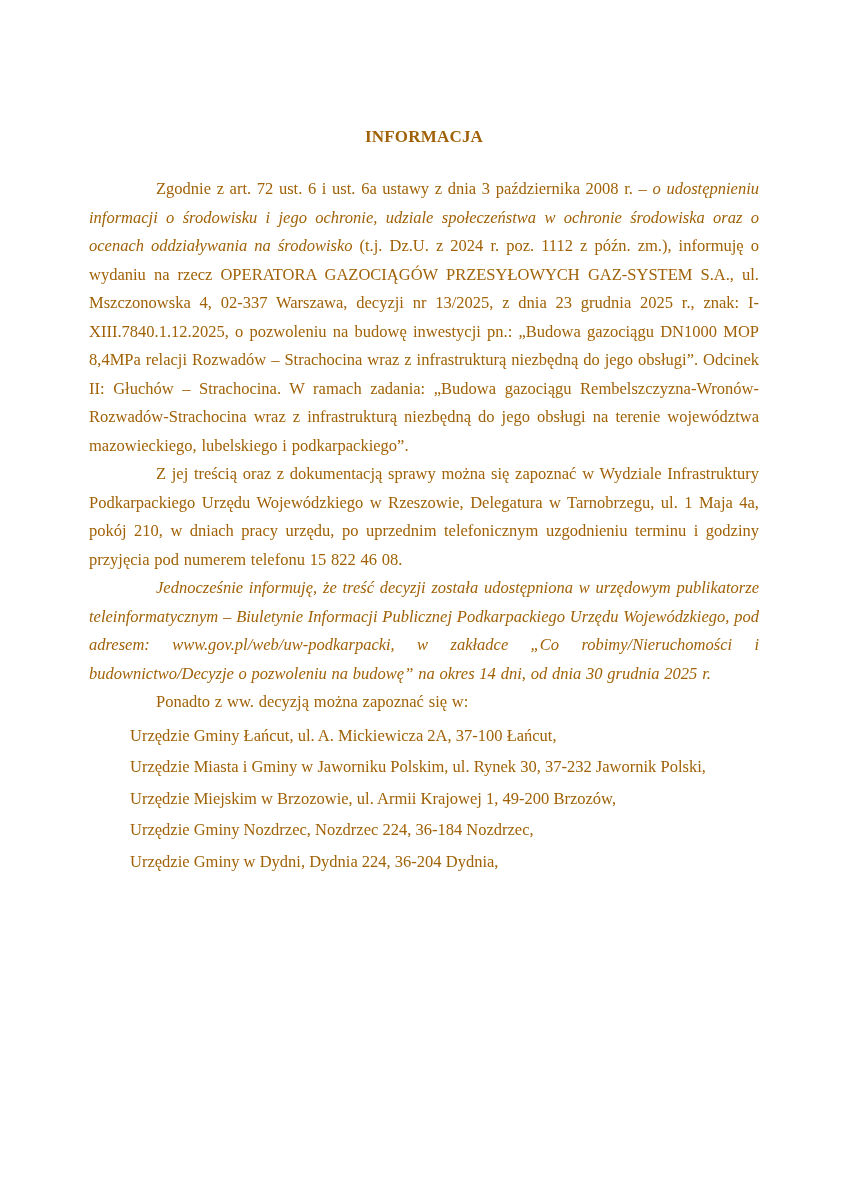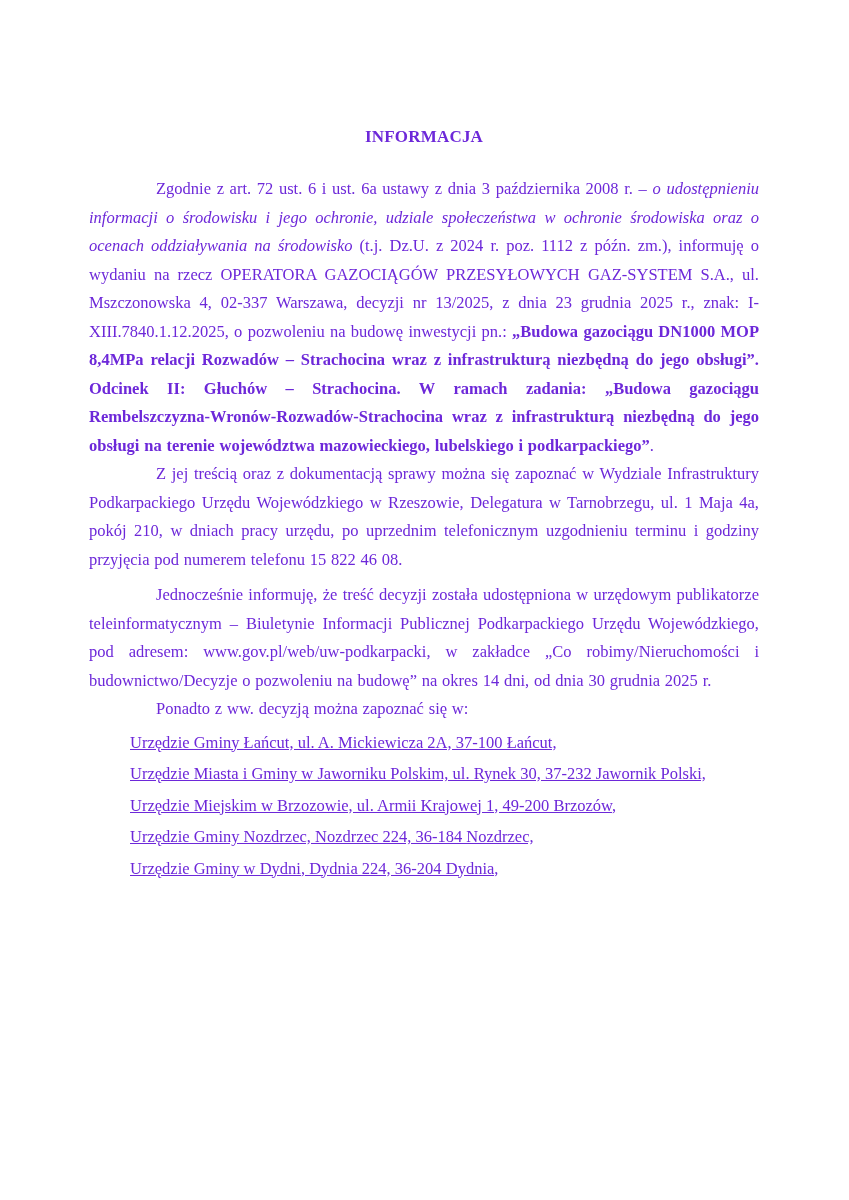--- a/index.html
+++ b/index.html
@@ -7,21 +7,21 @@
     padding: 0;
     background: #ffffff;
   }
   .page {
     position: relative;
     width: 849px;
     height: 1200px;
     background: #ffffff;
     overflow: hidden;
     font-family: "Liberation Serif", "DejaVu Serif", serif;
-    color: #6d28d9;
+    color: #a16207;
   }
   .content {
     position: absolute;
     left: 89px;
     top: 126px;
     width: 670px;
     font-size: 16.5px;
     
     filter: blur(0.25px);
     -webkit-font-smoothing: antialiased;
@@ -35,29 +35,28 @@
     letter-spacing: 0.2px;
   }
   p.body-par {
     margin: 0;
     text-align: justify;
     line-height: 28.5px;
     text-indent: 67px;
     word-spacing: 0.04em;
   }
   p.body-par.extra-gap {
-    margin-top: 7px;
+    font-style: italic;
   }
   .italic { font-style: italic; }
-  .bold   { font-weight: bold; }
+  .bold   { font-weight: normal; }
   ul.office-list {
     list-style: none;
     margin: 3px 0 1px 0;
     padding: 0 0 0 41px;
-    text-decoration: underline;
   }
   ul.office-list li {
     line-height: 31.5px;
     text-align: left;
     white-space: nowrap;
   }
 </style>
 </head>
 <body>
 

